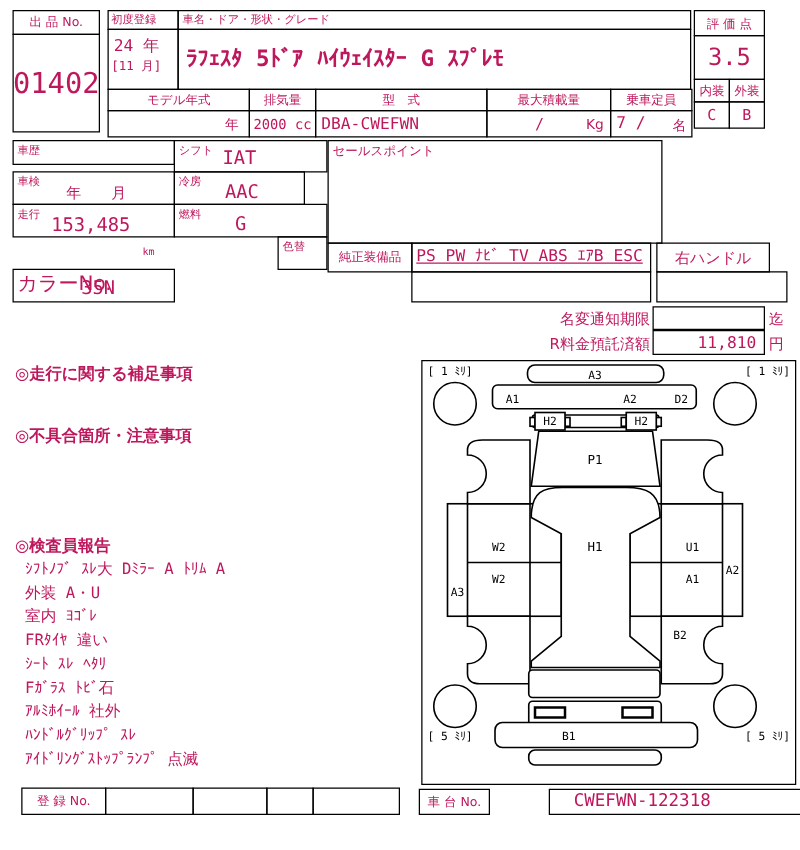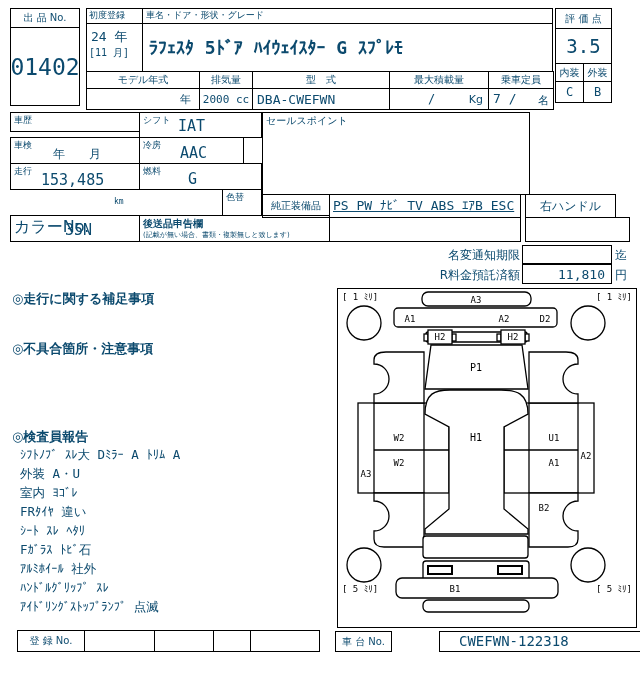--- a/index.html
+++ b/index.html
@@ -1,16 +1,16 @@
 <!DOCTYPE html>
 <html><head>
 <meta charset="utf-8">
 <style>
   html,body{margin:0;padding:0;background:#fff;}
-  #sheet{position:relative;width:640px;height:680px;background:#ffffff;color:#0c4a6e;
+  #sheet{position:relative;width:640px;height:680px;background:#ffffff;color:#be185d;
          font-family:"DejaVu Sans",sans-serif;overflow:hidden;}
   .abs{position:absolute;box-sizing:border-box;}
   .b{border:1px solid #000;}
   .corner{position:absolute;top:1px;left:3px;font-size:9px;white-space:nowrap;}
   .val{font-family:"DejaVu Sans Mono","DejaVu Sans",monospace;}
   .cmid{display:flex;align-items:center;justify-content:center;text-align:center;}
   .nowrap{white-space:nowrap;}
   svg text{font-family:"DejaVu Sans Mono","DejaVu Sans",monospace;}
 </style>
 </head>
@@ -77,24 +77,20 @@
   <div class="abs b" style="left:139px;top:163px;width:123px;height:27px;">
     <span class="corner">燃料</span>
     <span class="val" style="position:absolute;left:48px;top:6px;font-size:15px;">G</span>
   </div>
   <div class="abs b" style="left:222px;top:189px;width:40px;height:27px;">
     <span class="corner">色替</span>
   </div>
   <div class="abs b" style="left:10px;top:215px;width:130px;height:27px;">
     <span class="corner" style="font-size:16px;">カラーNo.</span>
     <span class="val" style="position:absolute;left:54px;top:5px;font-size:15px;">35N</span>
-  </div>
-  <div class="abs b" style="left:139px;top:215px;width:191px;height:27px;">
-    <span style="position:absolute;left:3px;top:1px;font-size:10px;font-weight:bold;">後送品申告欄</span>
-    <span class="nowrap" style="position:absolute;left:3px;top:14px;font-size:7px;">(記載が無い場合、書類・複製無しと致します)</span>
   </div>
 
   <div class="abs b" style="left:262px;top:112px;width:268px;height:83px;">
     <span class="corner" style="font-size:10px;">セールスポイント</span>
   </div>
   <div class="abs b cmid" style="left:262px;top:194px;width:68px;height:24px;font-size:10px;">純正装備品</div>
   <div class="abs b val nowrap" style="left:329px;top:194px;width:192px;height:24px;font-size:13px;line-height:22px;padding-left:3px;text-decoration:underline;">PS PW ﾅﾋﾞ TV ABS ｴｱB ESC</div>
   <div class="abs b" style="left:329px;top:217px;width:192px;height:25px;"></div>
   <div class="abs b cmid" style="left:525px;top:194px;width:91px;height:24px;font-size:12px;">右ハンドル</div>
   <div class="abs b" style="left:525px;top:217px;width:105px;height:25px;"></div>

